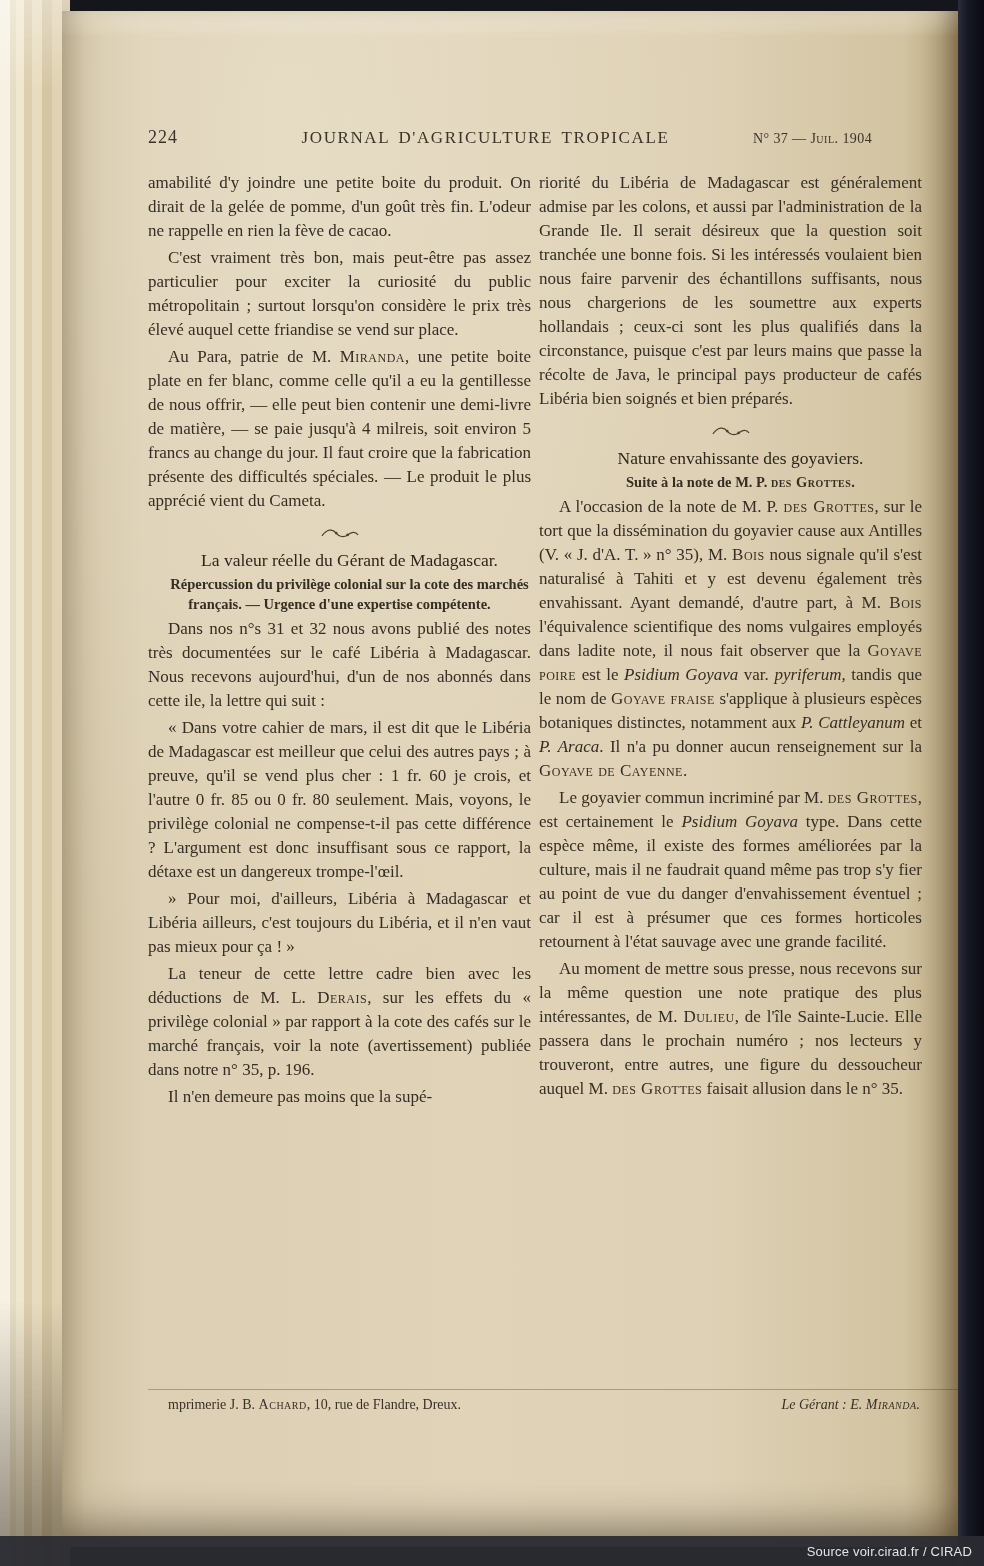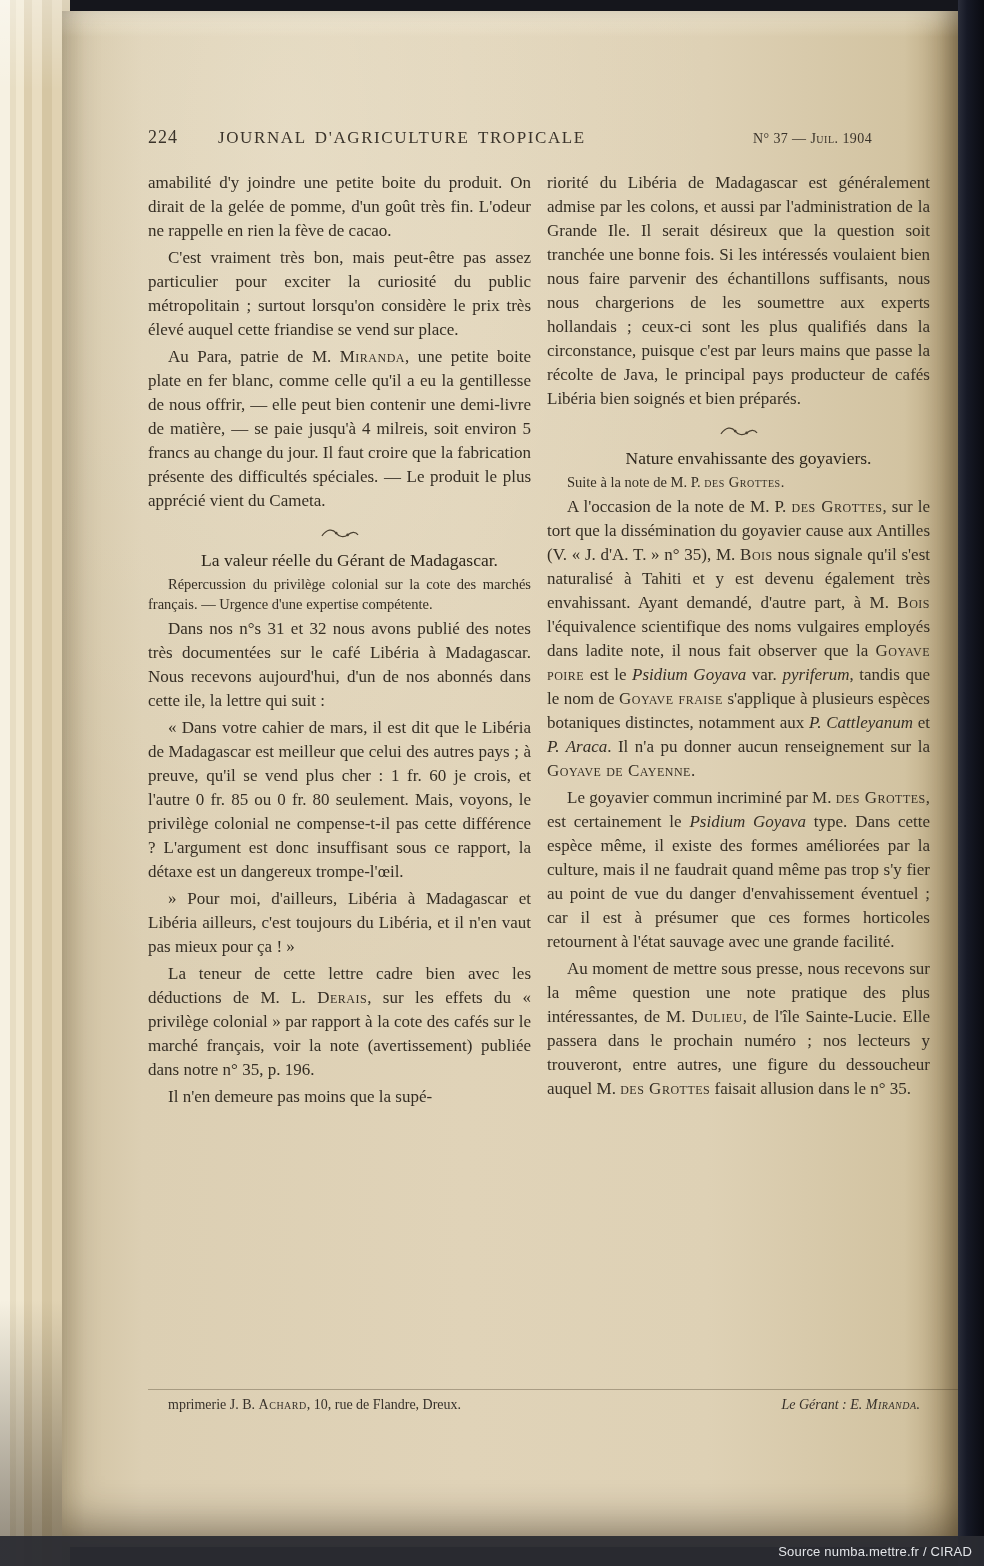--- a/index.html
+++ b/index.html
@@ -41,38 +41,38 @@
     color:#352e24;
     margin-top:11px;
   }
 
   
   .page-header{
     position:absolute;top:116px;left:86px;right:20px;
     display:flex;align-items:baseline;color:#3a332a;
   }
   .page-num{width:70px;font-size:18px;letter-spacing:1px;}
-  .journal-title{flex:1;font-size:17px;letter-spacing:1.6px;word-spacing:3px;white-space:nowrap;}
+  .journal-title{flex:1;text-align:center;font-size:17px;letter-spacing:1.6px;word-spacing:3px;white-space:nowrap;}
   .issue-info{width:185px;text-align:left;font-size:14px;letter-spacing:.4px;white-space:nowrap;}
 
   
   .columns{
     position:absolute;top:160px;left:86px;width:790px;height:1214px;
-    display:flex;gap:16px;overflow:hidden;
+    display:flex;gap:8px;overflow:hidden;
   }
   .col{width:383px;font-size:17px;line-height:24px;text-align:justify;}
   .col p{margin:0 0 3px;text-indent:20px;}
   .col p.noindent{text-indent:0;}
   .heading{
     text-align:center;font-weight:normal;font-size:17.5px;line-height:22px;
     margin:10px 26px 8px;text-indent:0;color:#2d261c;
   }
   .subheading{
-    font-size:14.5px;line-height:20px;
-    margin:0 10px 10px;text-indent:0;
+    text-align:center;font-size:14.5px;line-height:20px;
+    margin:0 10px 10px;text-indent:0;font-weight:bold;
   }
   .ornament{
     text-align:center;margin:14px 0 6px;height:16px;line-height:16px;
   }
   .run-sc{font-variant:small-caps;letter-spacing:.5px;}
   .run-i{font-style:italic;text-align:center;}
 
   
   .page-footer{
     position:absolute;top:1378px;left:86px;width:828px;
@@ -157,16 +157,16 @@
     <div class="page-footer">
       <span class="imprint"><span>mprimerie J. B. </span><span class="run-sc">Achard</span><span>, 10, rue de Flandre, Dreux.</span></span>
       <span class="gerant"><span class="run-i">Le Gérant</span><span> : E. </span><span class="run-sc">Miranda</span><span>.</span></span>
     </div>
 
   </div>
 
   <div class="cover-right"></div>
 
   <div class="source-bar">
-    <span>Source numba.mettre.fr / CIRAD</span>
+    <span>Source voir.cirad.fr / CIRAD</span>
   </div>
 
 </div>
 
 </body></html>

